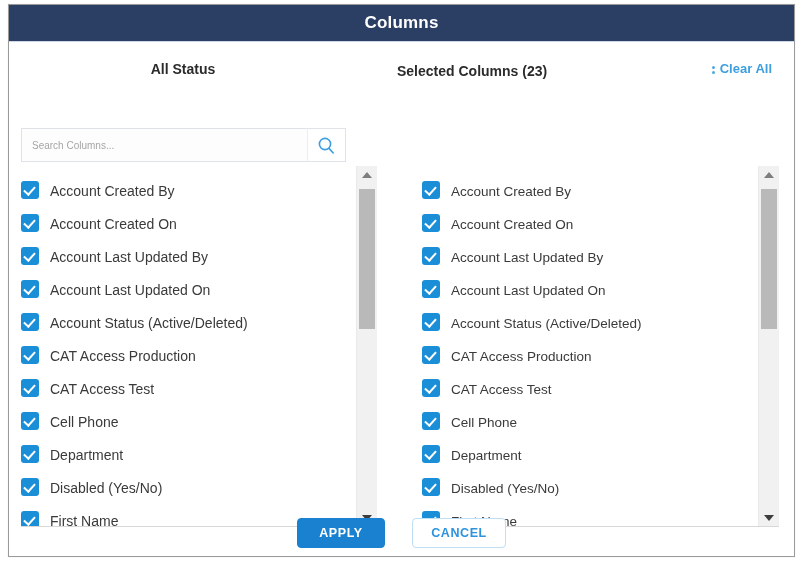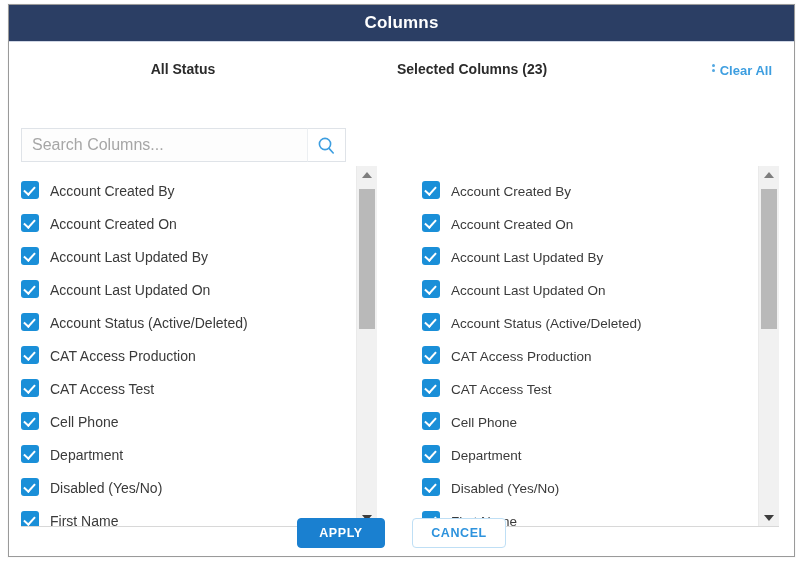--- a/index.html
+++ b/index.html
@@ -73,21 +73,21 @@
     margin-top: 19px;
     padding: 0 22px 0 10px;
   }
   .selected-title {
     font-size: 14px;
     font-weight: 700;
     color: #2b2b2b;
   }
   .clear-all-wrap {
     display: flex;
-    align-items: flex-start;
+    align-items: flex-end;
     gap: 4px;
     cursor: pointer;
   }
   .clear-icon {
     display: inline-block;
     width: 4px;
     height: 11px;
     position: relative;
     top: 1px;
   }
@@ -120,21 +120,21 @@
     height: 34px;
     display: flex;
     background: #ffffff;
   }
   .search-input {
     flex: 1;
     border: 1px solid #dfe3e8;
     border-right: none;
     background: #fdfdfd;
     padding: 0 10px;
-    font-size: 16px;
+    font-size: 10px;
     color: #555;
     font-family: "Liberation Sans", sans-serif;
     outline: none;
     box-sizing: border-box;
   }
   .search-input::placeholder { color: #a6a6a6; }
   .search-btn {
     width: 39px;
     border: 1px solid #dfe3e8;
     border-left: 1px solid #eceff2;

